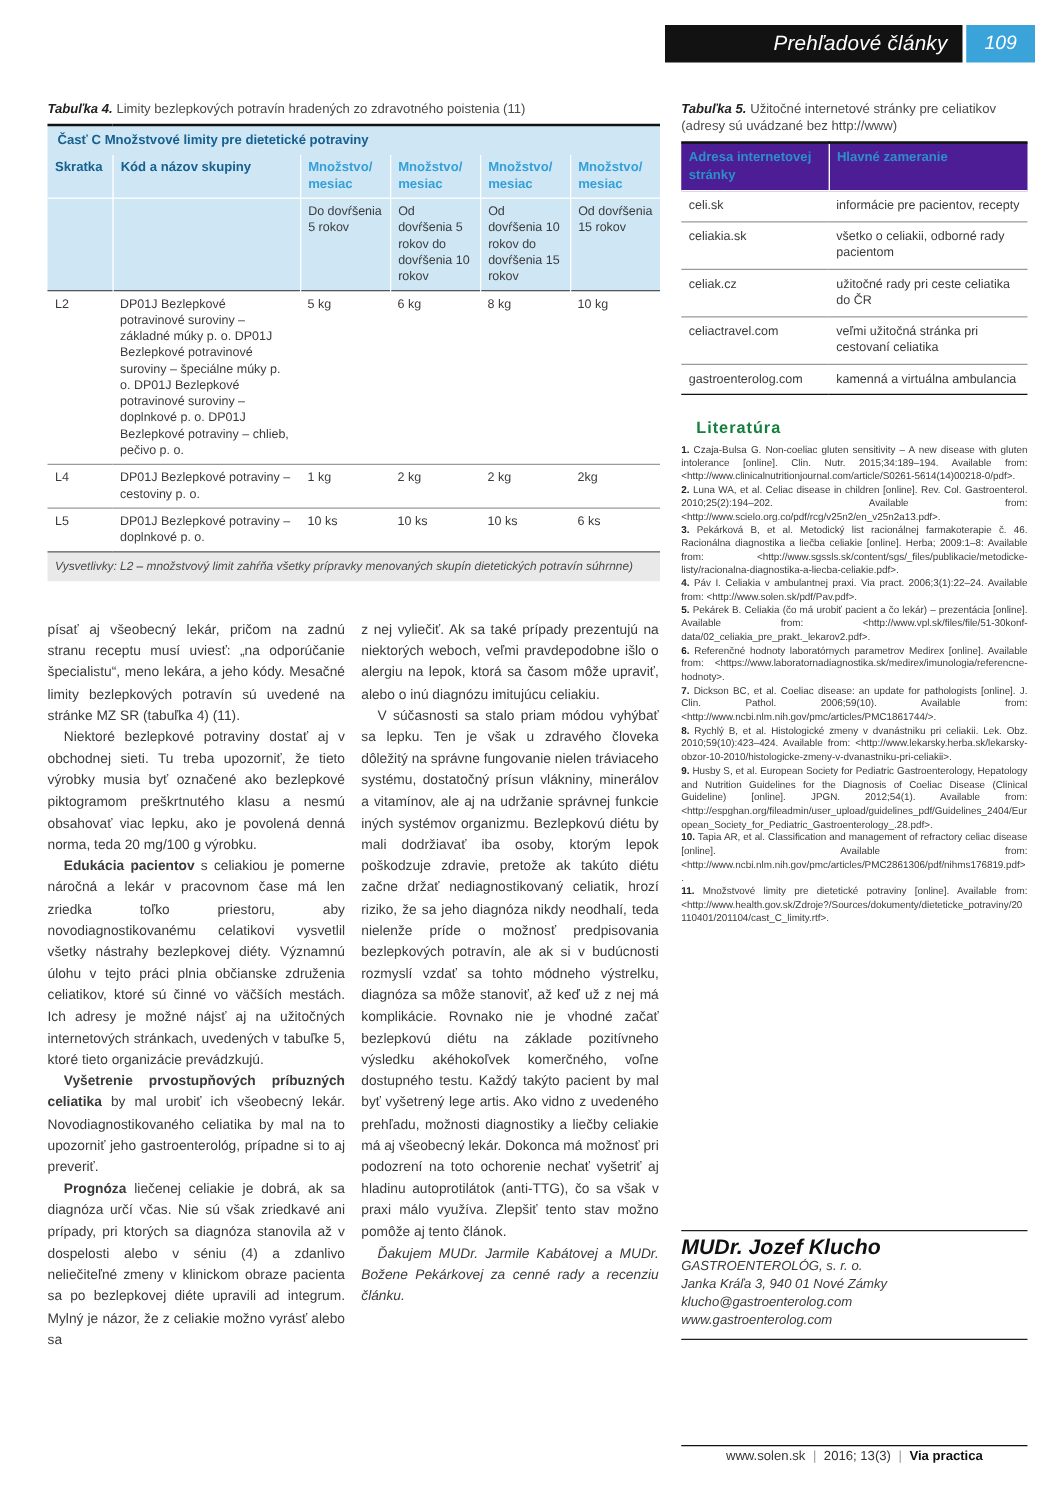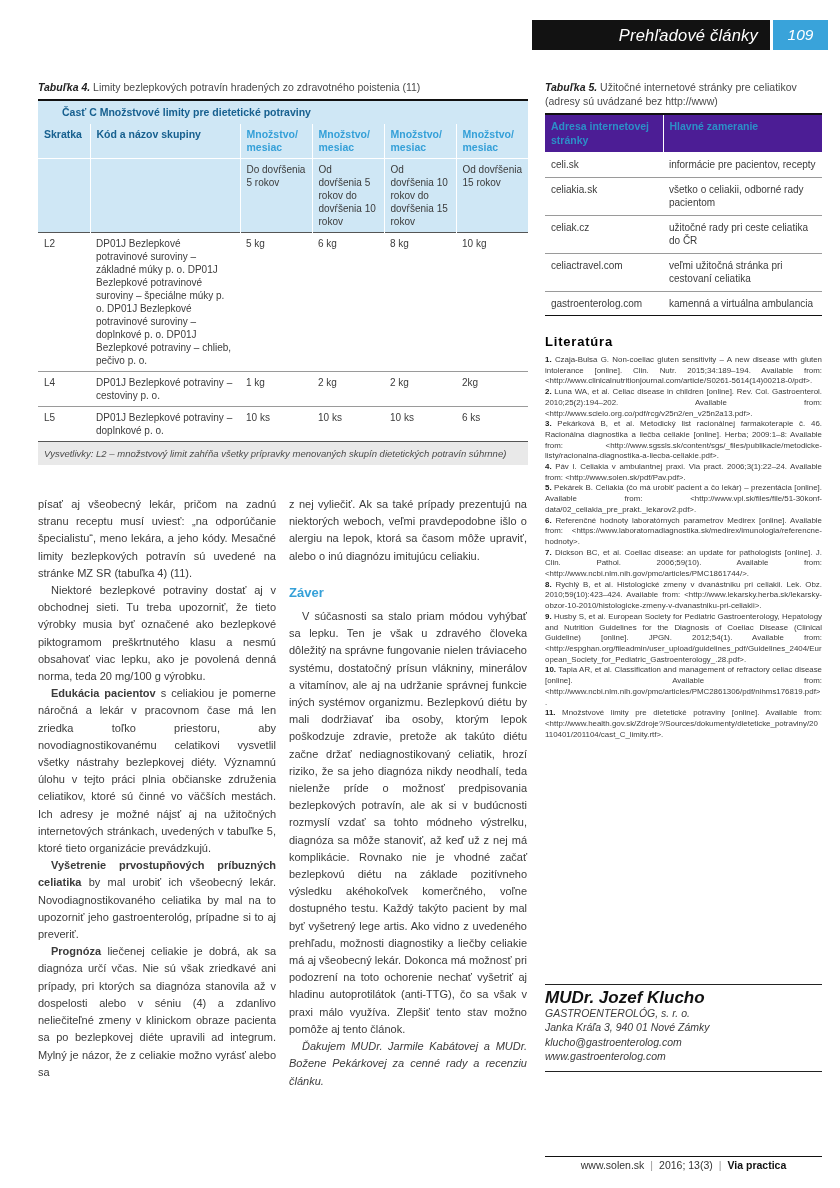--- a/index.html
+++ b/index.html
@@ -19,21 +19,21 @@
     font-size:15.5px;display:flex;align-items:center;justify-content:center;margin-left:3px;
   }
   
   .caption{font-size:10.5px;line-height:14px;color:#4a4a4a;}
   .caption b{font-style:italic;color:#222;}
   
   .t4-wrap{position:absolute;left:38px;top:80px;width:490px;}
   table{border-collapse:collapse;table-layout:fixed;}
   .t4{width:490px;font-size:10px;line-height:13px;margin-top:5px;border-top:2.5px solid #111;}
   .t4 td,.t4 th{padding:4px 6px;vertical-align:top;text-align:left;font-weight:normal;overflow-wrap:break-word;}
-  .t4 .band td{background:#cfe7f5;color:#17608f;font-weight:bold;font-size:10.5px;padding:5px 24px;}
+  .t4 .band td{background:#cfe7f5;color:#17608f;font-weight:bold;font-size:10.5px;padding:5px 8px;}
   .t4 .hdr th{background:#cfe7f5;border:1.5px solid #fff;border-top:none;}
   .t4 .hdr th:first-child{border-left:none;}
   .t4 .hdr th:last-child{border-right:none;}
   .t4 .hdr .dk{color:#17608f;font-weight:bold;font-size:10.5px;}
   .t4 .hdr .lt{color:#35a0d8;font-weight:bold;font-size:10.5px;}
   .t4 .sub th{background:#cfe7f5;border:1.5px solid #fff;border-top:none;border-bottom:none;color:#3b3b3b;}
   .t4 .sub th:first-child{border-left:none;}
   .t4 .sub th:last-child{border-right:none;}
   .t4 tbody tr{border-top:1px solid #9a9a9a;}
   .t4 tbody tr:first-child{border-top:1.5px solid #555;}
@@ -49,21 +49,21 @@
   
   .right-col{position:absolute;left:545px;top:80px;width:277px;}
   .t5{width:277px;font-size:10px;line-height:13.5px;margin-top:5px;border-top:2.5px solid #111;border-bottom:1.5px solid #111;}
   .t5 th{background:#4c1d95;color:#2b90c8;font-weight:bold;font-size:10.5px;text-align:left;
         padding:5px 6px;vertical-align:top;border:1.5px solid #fff;border-top:none;}
   .t5 th:first-child{border-left:none;}
   .t5 th:last-child{border-right:none;}
   .t5 td{padding:5px 6px;vertical-align:top;overflow-wrap:break-word;}
   .t5 tbody tr{border-top:1px solid #9a9a9a;}
   .t5 tbody tr:first-child{border-top:1.5px solid #555;}
-  .lit-head{color:#000000;font-weight:bold;font-size:13px;margin:18px 0 6px 0;letter-spacing:.8px;}
+  .lit-head{color:#15803d;font-weight:bold;font-size:13px;margin:18px 0 6px 12px;letter-spacing:.8px;}
   .refs{font-size:7.9px;line-height:10.7px;text-align:justify;overflow-wrap:anywhere;}
   .refs .ref{margin:0;}
   .refs b{color:#222;}
   
   .author{position:absolute;left:545px;top:984px;width:277px;border-top:1.5px solid #222;
           border-bottom:1.5px solid #222;padding:6px 0 7px 0;font-size:10.5px;line-height:14.5px;font-style:italic;}
   .author .nm{font-weight:bold;font-size:17px;color:#111;}
   
   .page-footer{position:absolute;left:545px;top:1156px;width:277px;border-top:1.5px solid #111;
           padding-top:2px;text-align:center;font-size:10.5px;color:#333;}
@@ -151,21 +151,20 @@
 <div class="body-cols">
   <div class="bcol">
     <p>písať aj všeobecný lekár, pričom na zadnú stranu receptu musí uviesť: „na odporúčanie špecialistu“, meno lekára, a jeho kódy. Mesačné limity bezlepkových potravín sú uvedené na stránke MZ SR (tabuľka 4) (11).</p>
     <p class="ind">Niektoré bezlepkové potraviny dostať aj v obchodnej sieti. Tu treba upozorniť, že tieto výrobky musia byť označené ako bezlepkové piktogramom preškrtnutého klasu a nesmú obsahovať viac lepku, ako je povolená denná norma, teda 20 mg/100 g výrobku.</p>
     <p class="ind"><b>Edukácia pacientov</b><span> s celiakiou je pomerne náročná a lekár v pracovnom čase má len zriedka toľko priestoru, aby novodiagnostikovanému celatikovi vysvetlil všetky nástrahy bezlepkovej diéty. Významnú úlohu v tejto práci plnia občianske združenia celiatikov, ktoré sú činné vo väčších mestách. Ich adresy je možné nájsť aj na užitočných internetových stránkach, uvedených v tabuľke 5, ktoré tieto organizácie prevádzkujú.</span></p>
     <p class="ind"><b>Vyšetrenie prvostupňových príbuzných celiatika</b><span> by mal urobiť ich všeobecný lekár. Novodiagnostikovaného celiatika by mal na to upozorniť jeho gastroenterológ, prípadne si to aj preveriť.</span></p>
     <p class="ind"><b>Prognóza</b><span> liečenej celiakie je dobrá, ak sa diagnóza určí včas. Nie sú však zriedkavé ani prípady, pri ktorých sa diagnóza stanovila až v dospelosti alebo v séniu (4) a zdanlivo neliečiteľné zmeny v klinickom obraze pacienta sa po bezlepkovej diéte upravili ad integrum. Mylný je názor, že z celiakie možno vyrásť alebo sa</span></p>
   </div>
   <div class="bcol">
     <p>z nej vyliečiť. Ak sa také prípady prezentujú na niektorých weboch, veľmi pravdepodobne išlo o alergiu na lepok, ktorá sa časom môže upraviť, alebo o inú diagnózu imitujúcu celiakiu.</p>
-    <div class="zaver">Záver</div>
     <p class="ind">V súčasnosti sa stalo priam módou vyhýbať sa lepku. Ten je však u zdravého človeka dôležitý na správne fungovanie nielen tráviaceho systému, dostatočný prísun vlákniny, minerálov a vitamínov, ale aj na udržanie správnej funkcie iných systémov organizmu. Bezlepkovú diétu by mali dodržiavať iba osoby, ktorým lepok poškodzuje zdravie, pretože ak takúto diétu začne držať nediagnostikovaný celiatik, hrozí riziko, že sa jeho diagnóza nikdy neodhalí, teda nielenže príde o možnosť predpisovania bezlepkových potravín, ale ak si v budúcnosti rozmyslí vzdať sa tohto módneho výstrelku, diagnóza sa môže stanoviť, až keď už z nej má komplikácie. Rovnako nie je vhodné začať bezlepkovú diétu na základe pozitívneho výsledku akéhokoľvek komerčného, voľne dostupného testu. Každý takýto pacient by mal byť vyšetrený lege artis. Ako vidno z uvedeného prehľadu, možnosti diagnostiky a liečby celiakie má aj všeobecný lekár. Dokonca má možnosť pri podozrení na toto ochorenie nechať vyšetriť aj hladinu autoprotilátok (anti-TTG), čo sa však v praxi málo využíva. Zlepšiť tento stav možno pomôže aj tento článok.</p>
     <p class="ind ack">Ďakujem MUDr. Jarmile Kabátovej a MUDr. Božene Pekárkovej za cenné rady a recenziu článku.</p>
   </div>
 </div>
 
 <div class="right-col">
   <div class="caption">
     <b>Tabuľka 5.</b><span> Užitočné internetové stránky pre celiatikov (adresy sú uvádzané bez http://www)</span>
   </div>
   <table class="t5">

